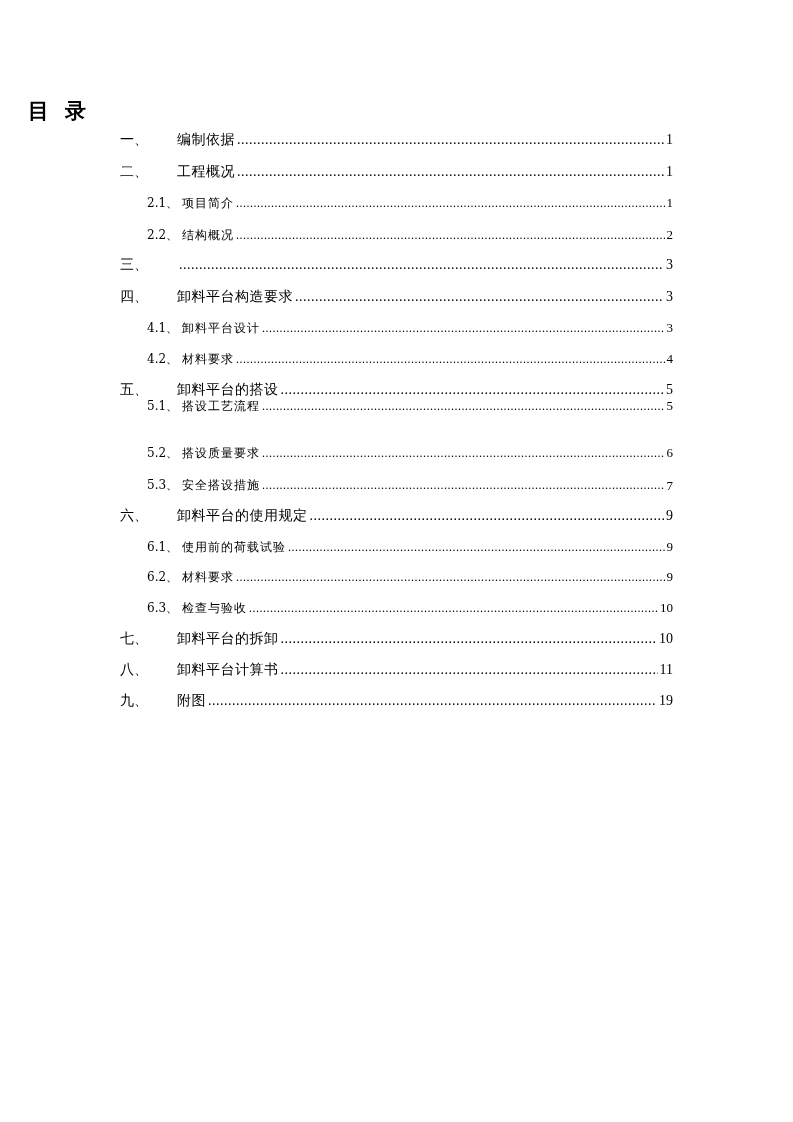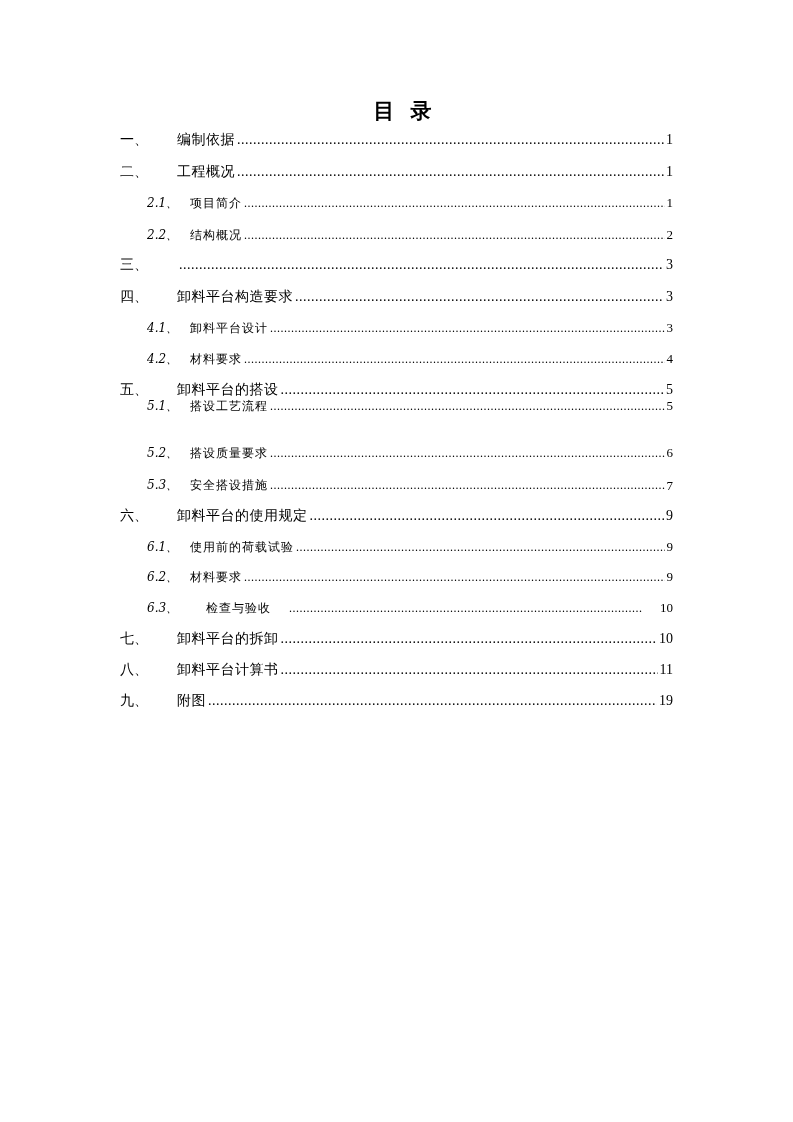--- a/index.html
+++ b/index.html
@@ -1,27 +1,27 @@
 <!DOCTYPE html>
 <html><head>
 <meta charset="utf-8">
 <style>
   html, body { margin: 0; padding: 0; background: #ffffff; }
   body { width: 793px; height: 1122px; position: relative; overflow: hidden;
          font-family: "DejaVu Serif", "Liberation Serif", serif; color: #000; }
-  .title { position: absolute; top: 97px; left: 0; width: 793px; text-align: center;
+  .title { position: absolute; top: 97px; left: 0; width: 793px; 
            font-family: "DejaVu Sans", "Liberation Sans", sans-serif; font-weight: bold;
            font-size: 21px; letter-spacing: 16px; line-height: 28px; padding-left: 28px; box-sizing: border-box; }
   .toc { position: absolute; top: 0; left: 0; width: 793px; }
   .row { position: absolute; display: flex; align-items: baseline; white-space: nowrap; }
   .row.l1 { left: 120px; width: 553px; font-size: 14px; }
   .row.l2 { left: 147px; width: 526px; font-size: 12px; }
   .num { display: inline-block; }
   .row.l1 .num { width: 57px; }
-  .row.l2 .num { margin-right: 12px; font-style: italic; }
+  .row.l2 .num { margin-right: 4px; }
   .label { letter-spacing: 0.5px; }
   .row.l2 .label { letter-spacing: 1px; }
   .dots { flex: 1; overflow: hidden; margin: 0 2px; font-family: "Liberation Serif", serif;
           letter-spacing: 0.5px; }
   .dots::before { content: "........................................................................................................................................................................................................................................................"; }
   .page { font-family: "Liberation Serif", serif; font-size: 14px; }
   .row.l2 .page { font-size: 13px; }
 </style>
 </head>
 <body>
@@ -111,21 +111,21 @@
       <span class="label">使用前的荷载试验</span>
       <span class="dots"></span>
       <span class="page">9</span>
     </div>
     <div class="row l2" style="top: 569px; text-align: right;">
       <span class="num">6.2、</span>
       <span class="label">材料要求</span>
       <span class="dots"></span>
       <span class="page">9</span>
     </div>
-    <div class="row l2" style="top: 600px; gap: 16px;">
+    <div class="row l2" style="top: 600px;">
       <span class="num">6.3、</span>
       <span class="label">检查与验收</span>
       <span class="dots"></span>
       <span class="page">10</span>
     </div>
     <div class="row l1" style="top: 630px;">
       <span class="num">七、</span>
       <span class="label">卸料平台的拆卸</span>
       <span class="dots"></span>
       <span class="page">10</span>

